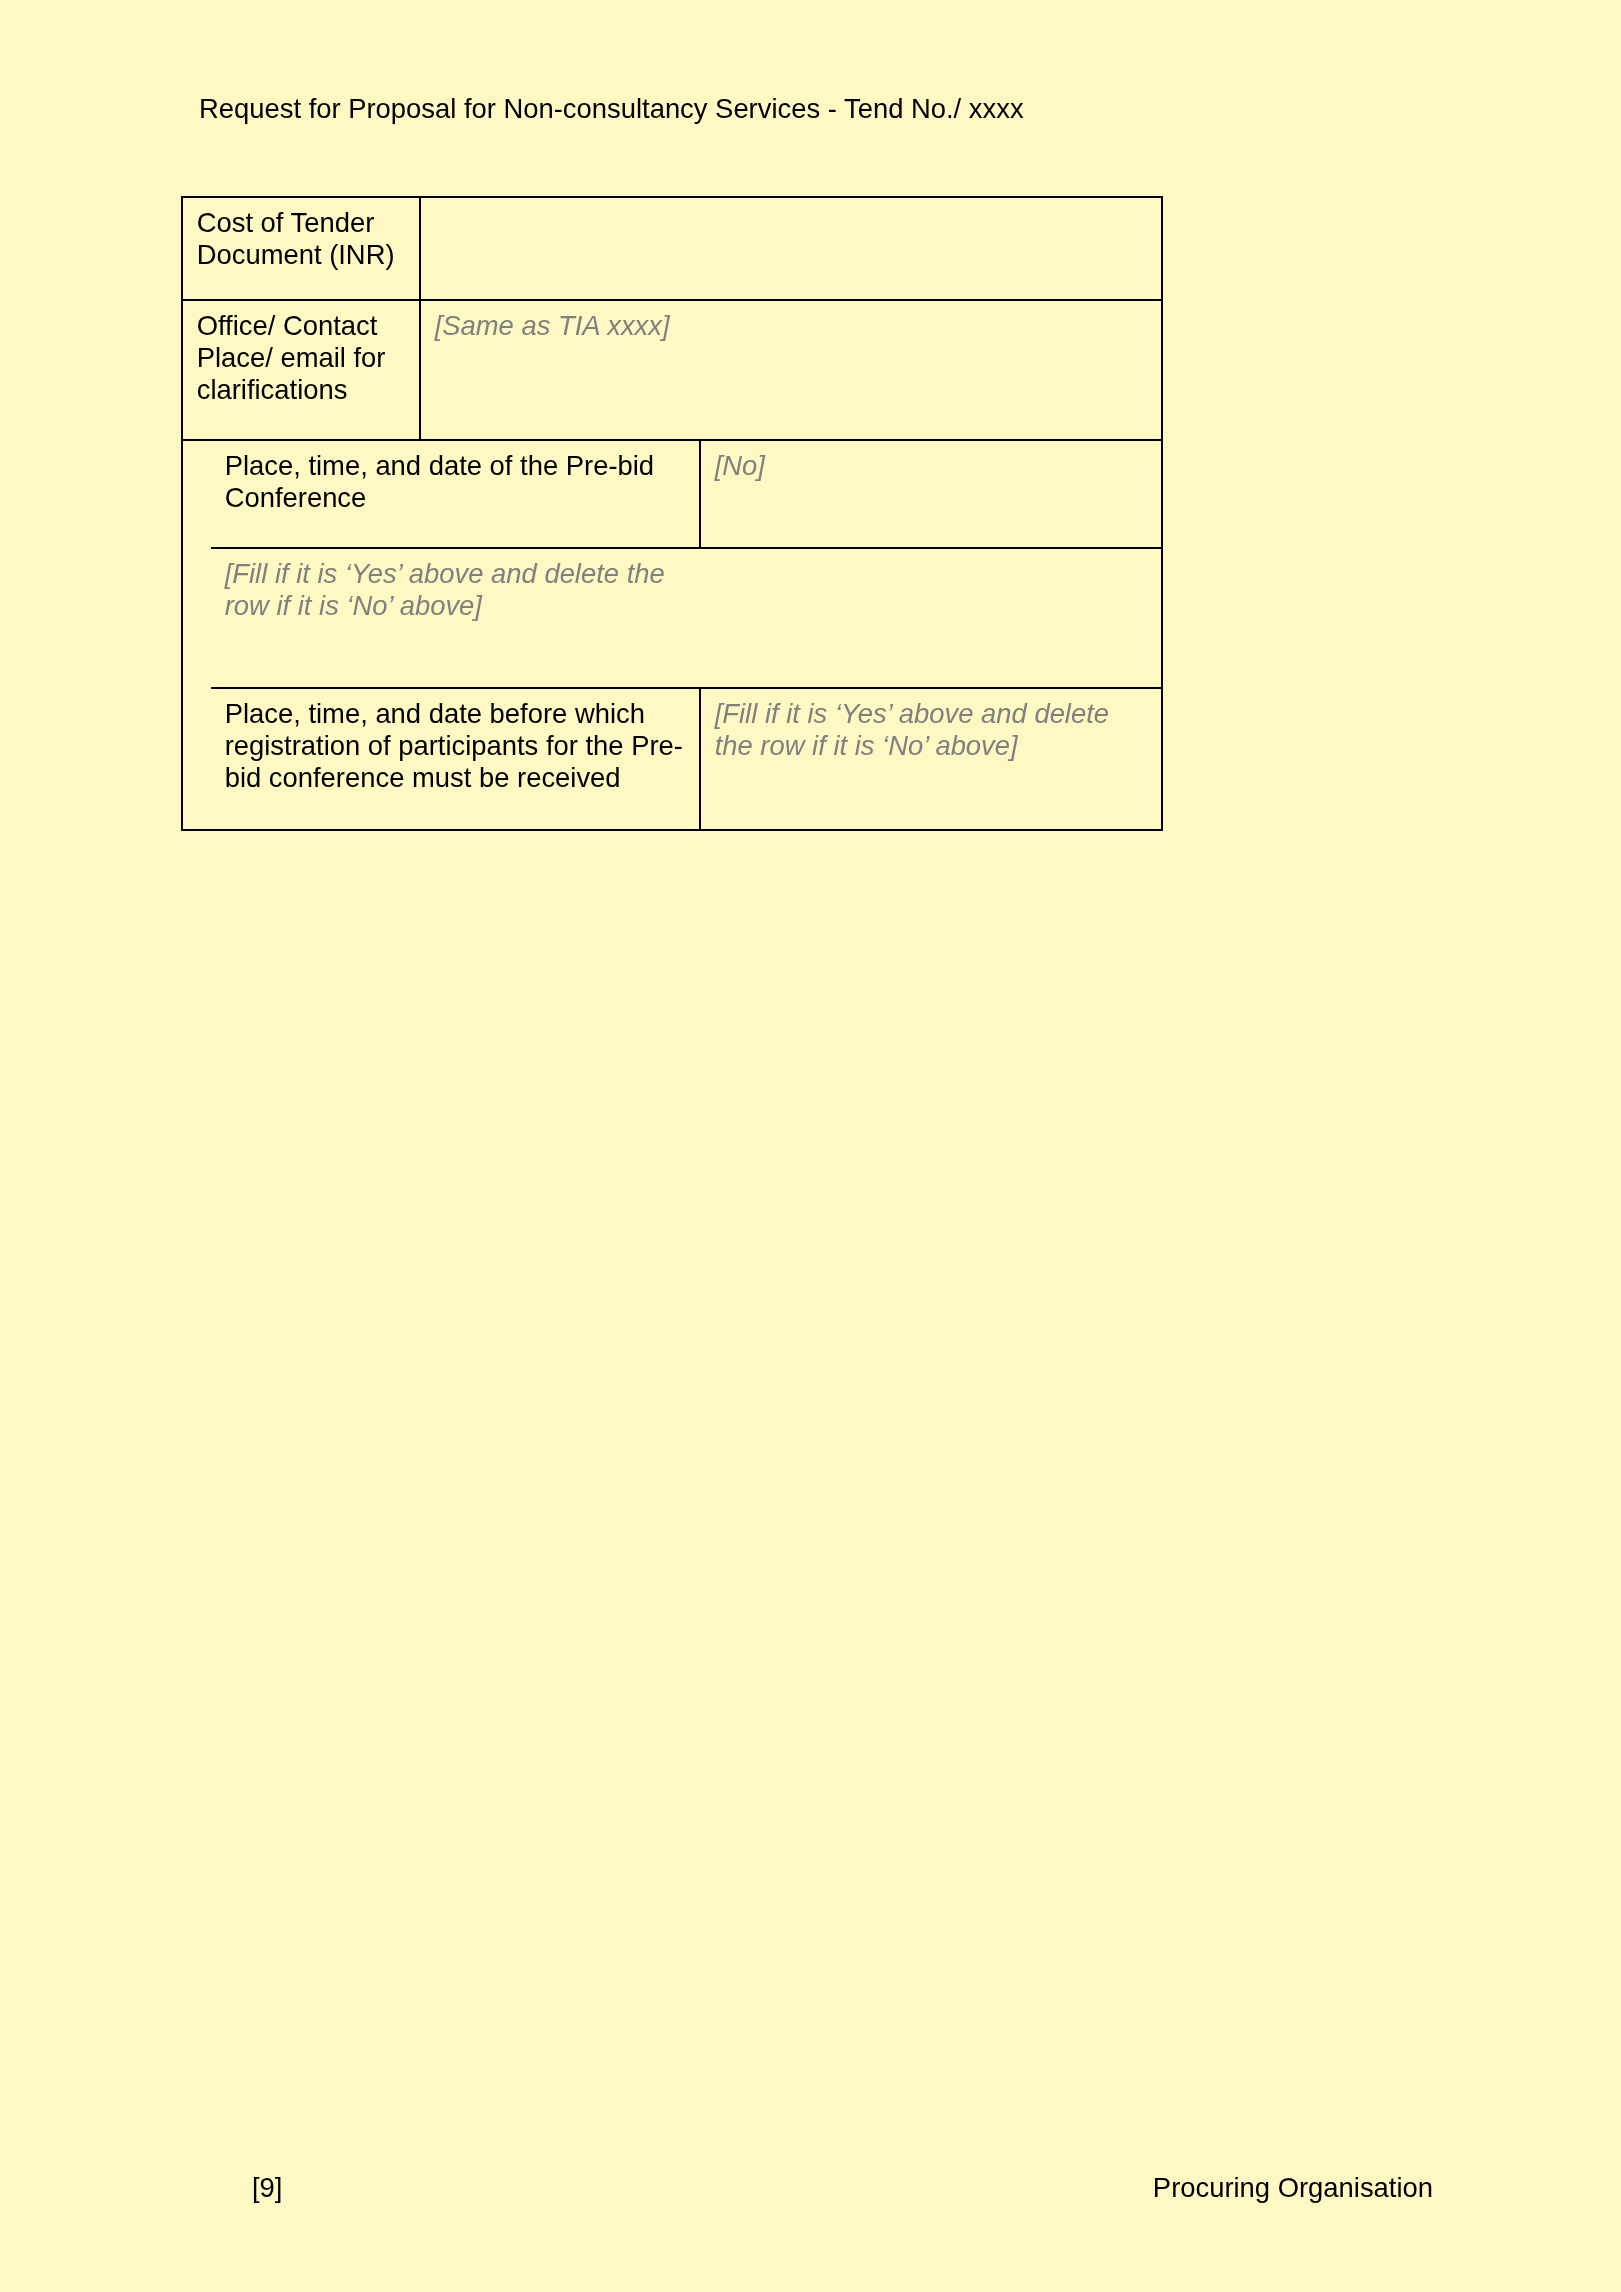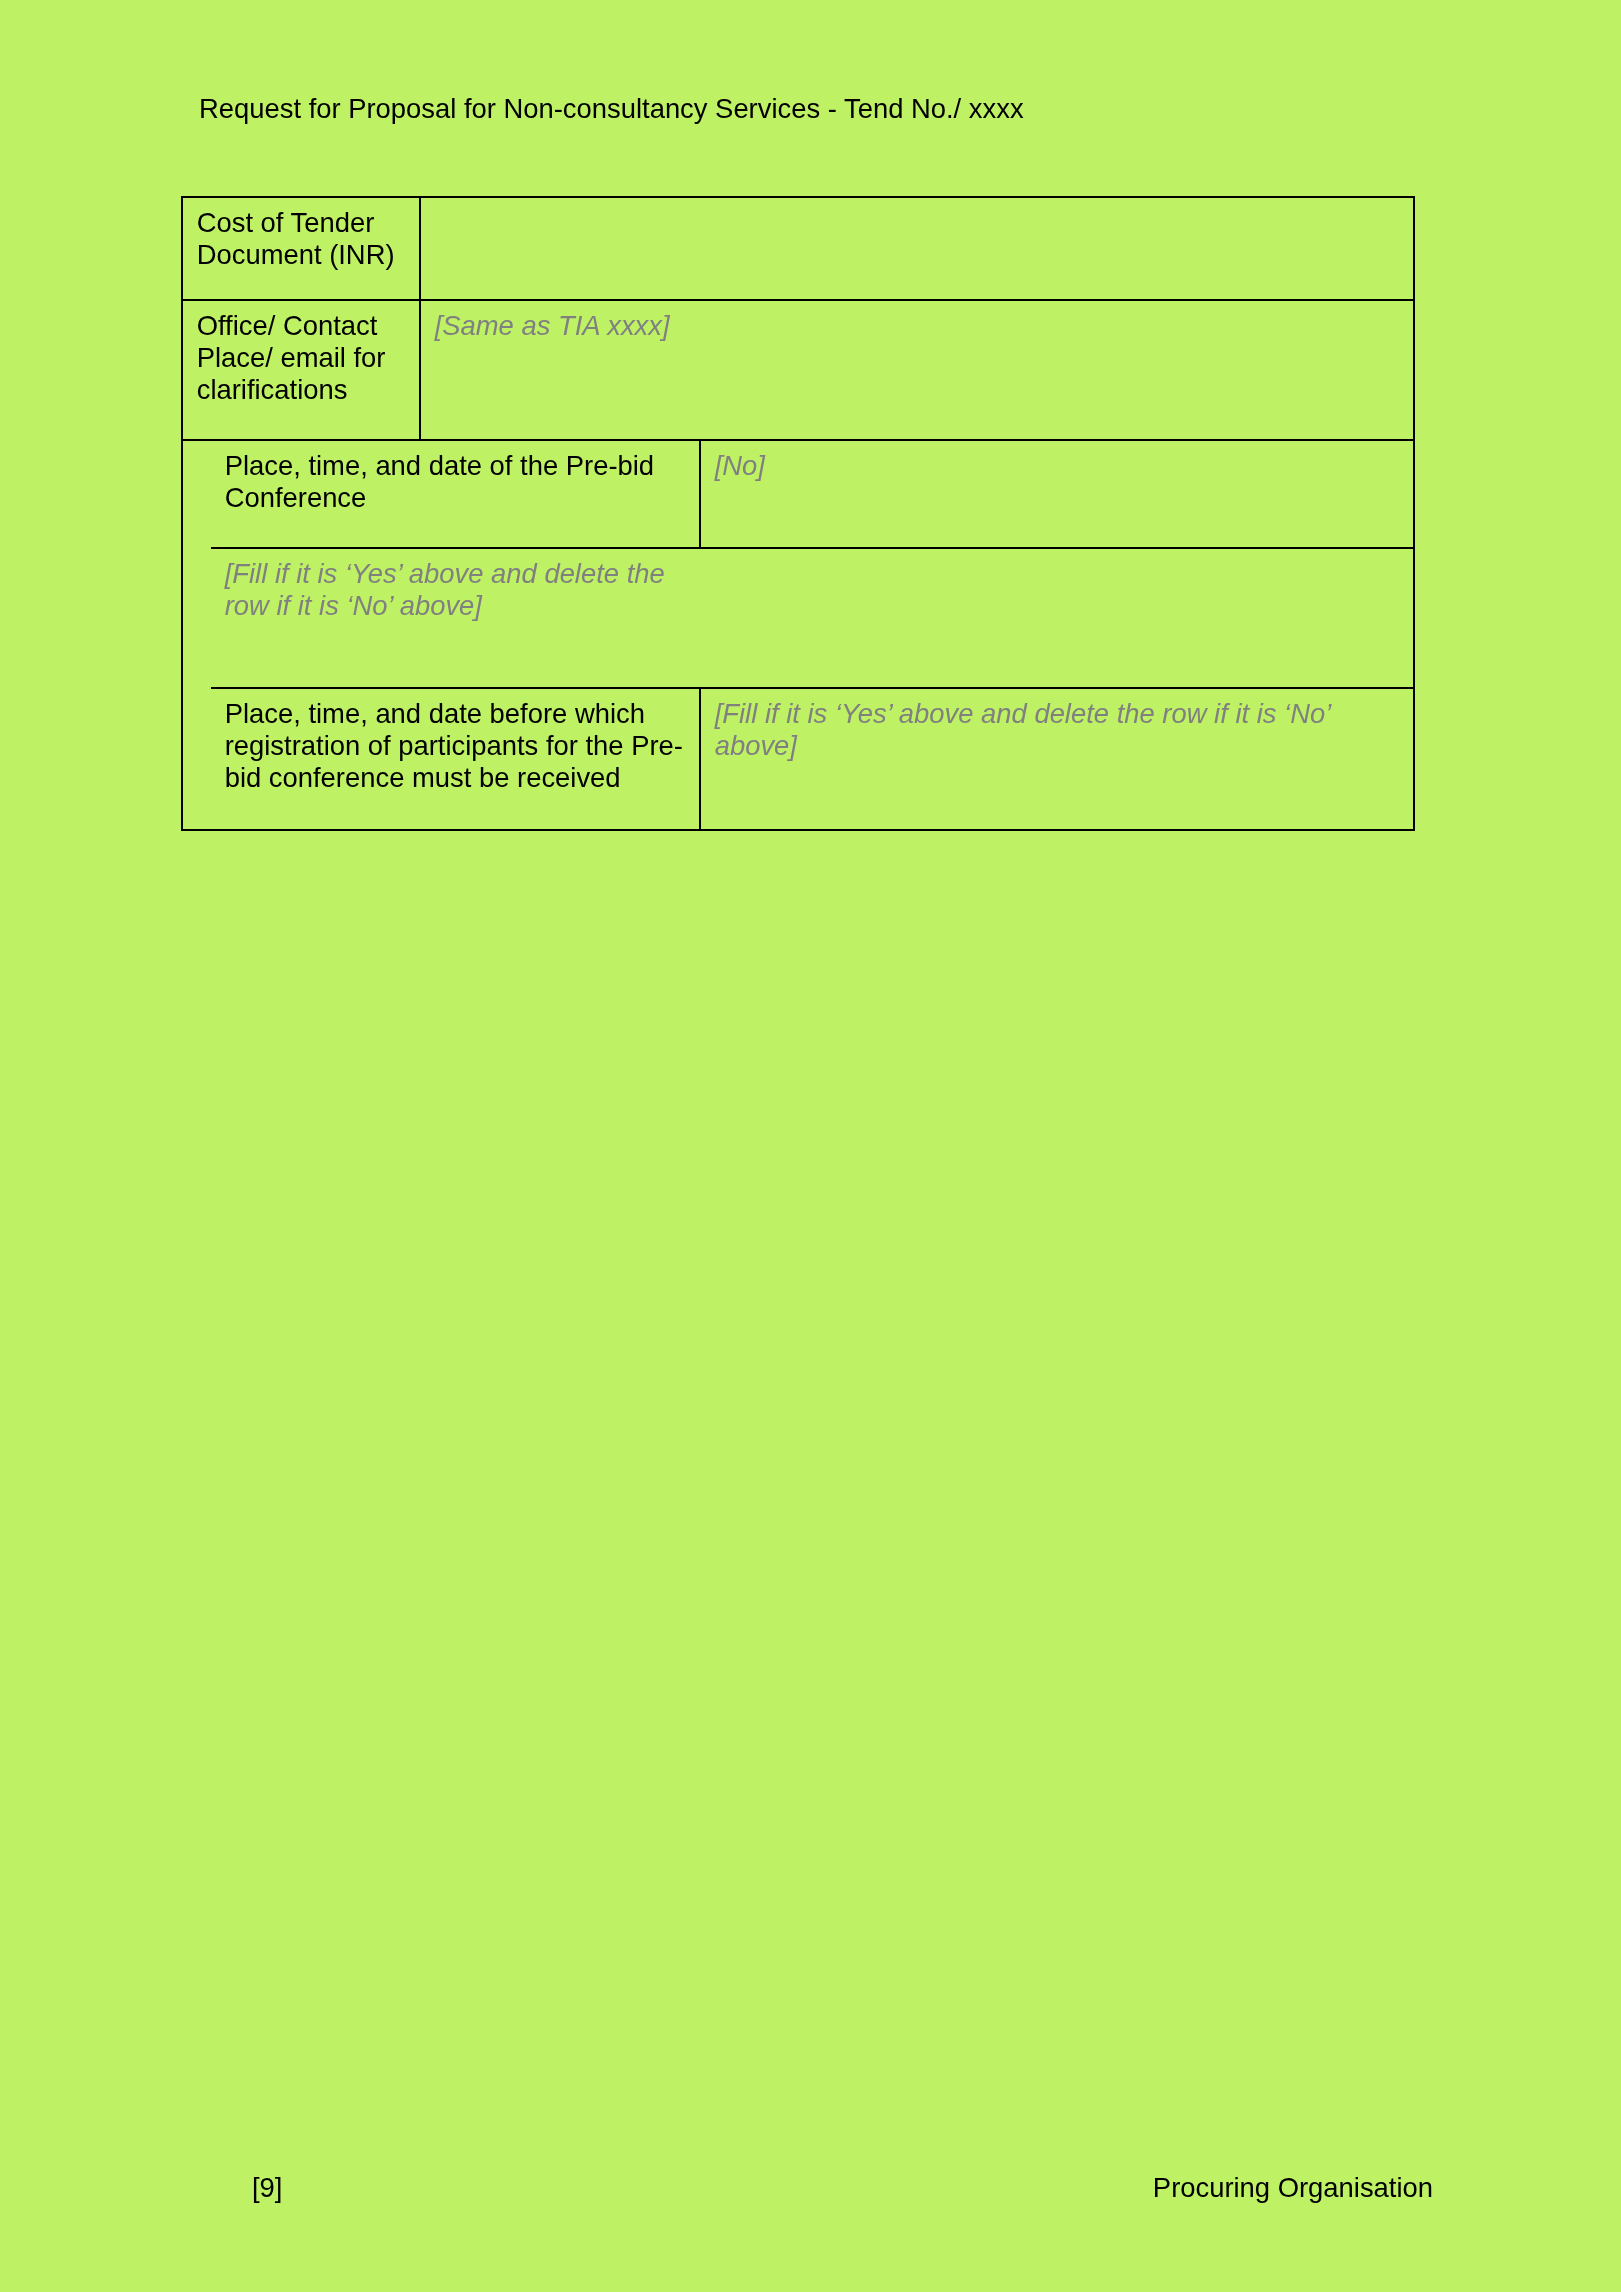--- a/index.html
+++ b/index.html
@@ -3,41 +3,41 @@
 <meta charset="utf-8">
 <style>
   * { box-sizing: border-box; margin: 0; padding: 0; }
   html, body { background: #ffffff; }
   body { font-family: "Liberation Sans", "DejaVu Sans", sans-serif; }
 
   .page {
     position: relative;
     width: 1621px;
     height: 2293px;
-    background: #bef264;
+    background: #fef9c3;
     color: #000000;
     font-size: 27.4px;
     line-height: 1.18;
     overflow: hidden;
   }
 
   .doc-header {
     position: absolute;
     left: 199px;
     top: 93px;
     font-size: 27.4px;
     color: #000000;
     white-space: nowrap;
   }
 
   .rfp-table {
     position: absolute;
     left: 181px;
     top: 196px;
-    width: 1234px;
+    width: 982px;
     border: 2px solid #000000;
   }
 
   .t-row {
     display: grid;
     border-bottom: 2px solid #000000;
   }
   .t-row:last-child { border-bottom: none; }
 
   .cols-narrow { grid-template-columns: 238px 1fr; }

